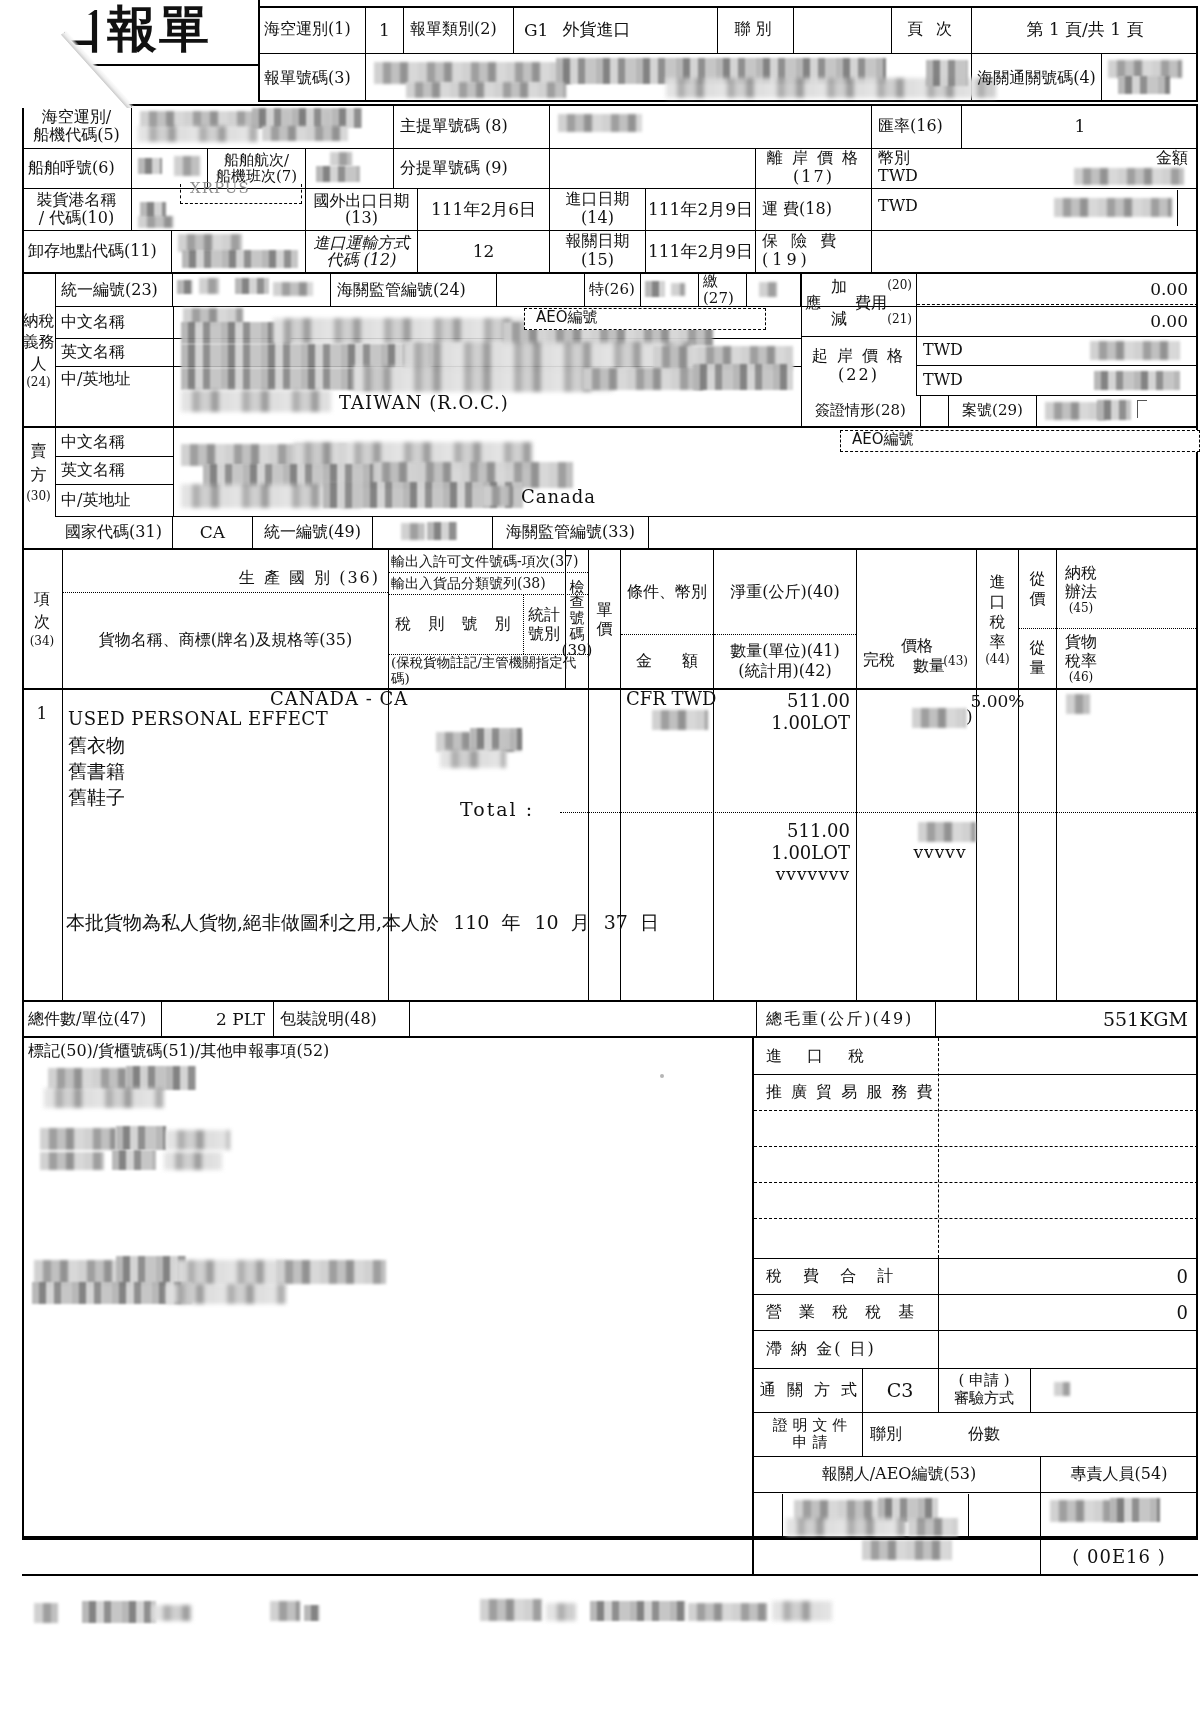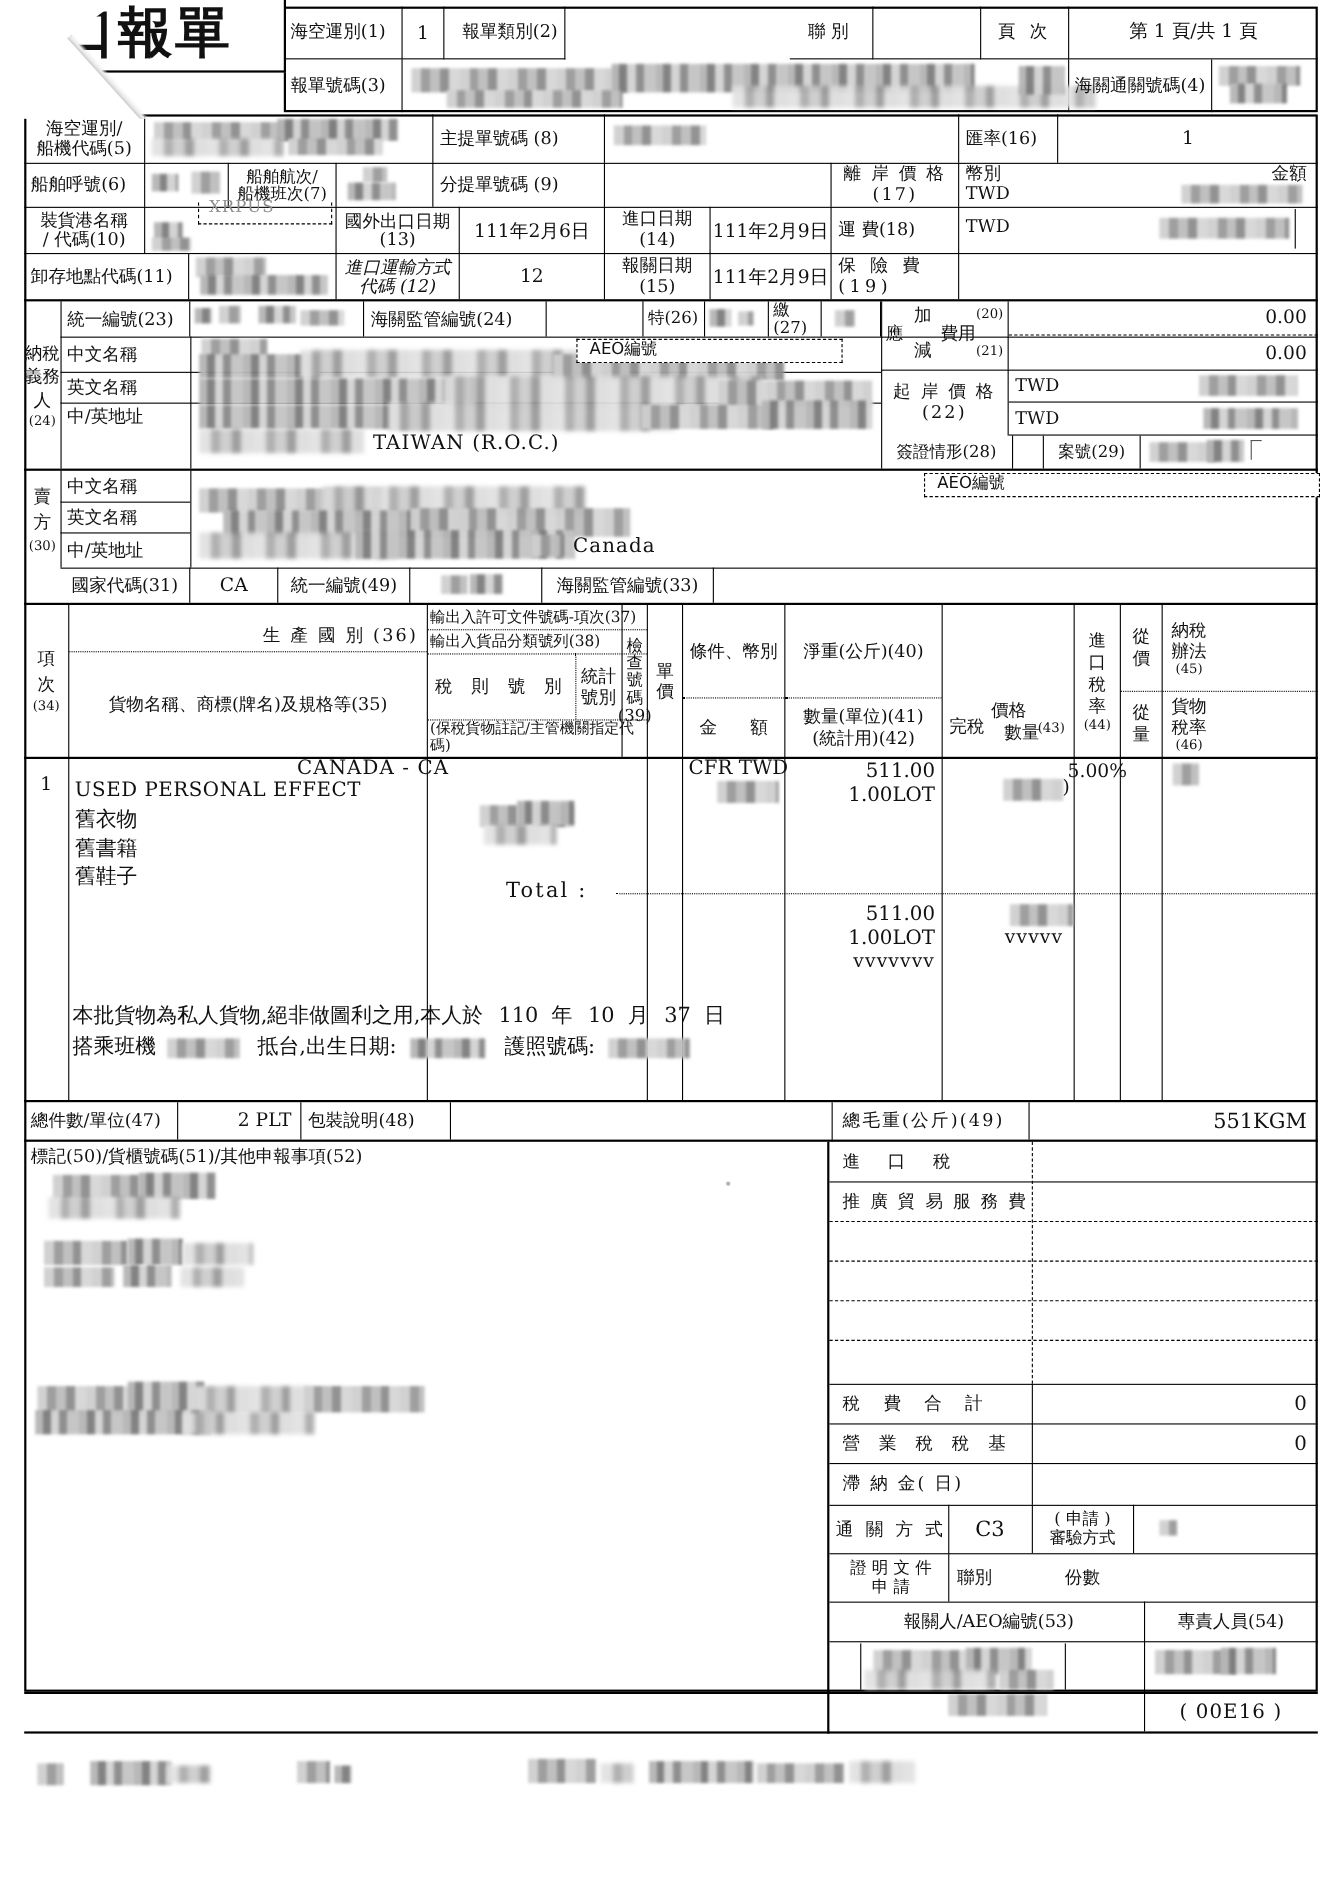--- a/index.html
+++ b/index.html
@@ -72,23 +72,28 @@
 <div id="page">
 
   <div class="bx" style="left:258px;top:6px;width:940px;height:96px;border-width:2px;"></div>
 
   <div class="bx lft pad6 lbl" style="left:258px;top:6px;width:108px;height:48px;border:0;border-right:1px solid #000;border-bottom:1px solid #000;">
       <span>海空運別(1)</span>
     </div>
   <div class="bx ctr val" style="left:366px;top:6px;width:38px;height:48px;border:0;border-right:1px solid #000;border-bottom:1px solid #000;">
       <span>1</span>
     </div>
-  <div class="bx lft pad6 lbl" style="left:404px;top:6px;width:110px;height:48px;border:0;border-right:1px solid #000;border-bottom:1px solid #000;justify-content:flex-end;">
+  <div class="bx lft pad6 lbl" style="left:404px;top:6px;width:110px;height:48px;border:0;border-right:1px solid #000;border-bottom:1px solid #000;">
       <span>報單類別(2)</span>
     </div>
+  <div class="bx lft val" style="left:514px;top:6px;width:204px;height:48px;border:0;border-right:1px solid #000;border-bottom:1px solid #000;padding-left:10px;">
+    <span>G1</span>
+    <span style="display:inline-block;width:14px;"></span>
+    <span class="lbl" style="font-size:17px;">外貨進口</span>
+  </div>
   <div class="bx ctr lbl" style="left:718px;top:6px;width:76px;height:48px;border:0;border-right:1px solid #000;border-bottom:1px solid #000;letter-spacing:5px;">
       <span>聯別</span>
     </div>
   <div class="bx ctr val" style="left:794px;top:6px;width:98px;height:48px;border:0;border-right:1px solid #000;border-bottom:1px solid #000;">
       <span></span>
     </div>
   <div class="bx ctr lbl" style="left:892px;top:6px;width:80px;height:48px;border:0;border-right:1px solid #000;border-bottom:1px solid #000;letter-spacing:4px;">
       <span>頁 次</span>
     </div>
   <div class="bx ctr lbl" style="left:972px;top:6px;width:226px;height:48px;border:0;border-bottom:1px solid #000;font-size:17px;">
@@ -563,34 +568,20 @@
   <div class="abs ctr val" style="left:900px;top:840px;width:80px;height:24px;font-size:17px;letter-spacing:1px;">vvvvv</div>
 
   <div class="abs" style="left:66px;top:910px;width:700px;height:26px;font-size:19px;font-family:'DejaVu Serif','Liberation Serif',serif;">
     <span>本批貨物為私人貨物,絕非做圖利之用,本人於</span>
     <span style="display:inline-block;width:8px;"></span><span>110</span>
     <span style="display:inline-block;width:6px;"></span><span>年</span>
     <span style="display:inline-block;width:8px;"></span><span>10</span>
     <span style="display:inline-block;width:6px;"></span><span>月</span>
     <span style="display:inline-block;width:8px;"></span><span>37</span>
     <span style="display:inline-block;width:6px;"></span><span>日</span>
-  </div>
-  <div class="abs" style="left:66px;top:938px;width:700px;height:26px;font-size:19px;">
-    <span>搭乘班機</span>
-    <span style="display:inline-block;position:relative;width:80px;height:16px;vertical-align:middle;">
-      <span class="rd" style="left:4px;top:0px;width:66px;height:18px;"></span>
-    </span>
-    <span>抵台,出生日期:</span>
-    <span style="display:inline-block;position:relative;width:86px;height:16px;vertical-align:middle;">
-      <span class="rd3" style="left:6px;top:0px;width:68px;height:18px;"></span>
-    </span>
-    <span>護照號碼:</span>
-    <span style="display:inline-block;position:relative;width:90px;height:16px;vertical-align:middle;">
-      <span class="rd" style="left:6px;top:0px;width:74px;height:18px;"></span>
-    </span>
   </div>
 
   <div class="abs" style="left:22px;top:1000px;width:1176px;height:2px;background:#000;"></div>
   <div class="abs" style="left:22px;top:1036px;width:1176px;height:2px;background:#000;"></div>
   <div class="abs" style="left:756px;top:1002px;width:1px;height:36px;background:#000;"></div>
 
   <div class="bx lft pad6 lbl" style="left:22px;top:1002px;width:140px;height:34px;border:0;border-right:1px solid #000;">
       <span>總件數/單位(47)</span>
     </div>
   <div class="bx rgt val" style="left:162px;top:1002px;width:112px;height:34px;border:0;border-right:1px solid #000;padding-right:8px;">

